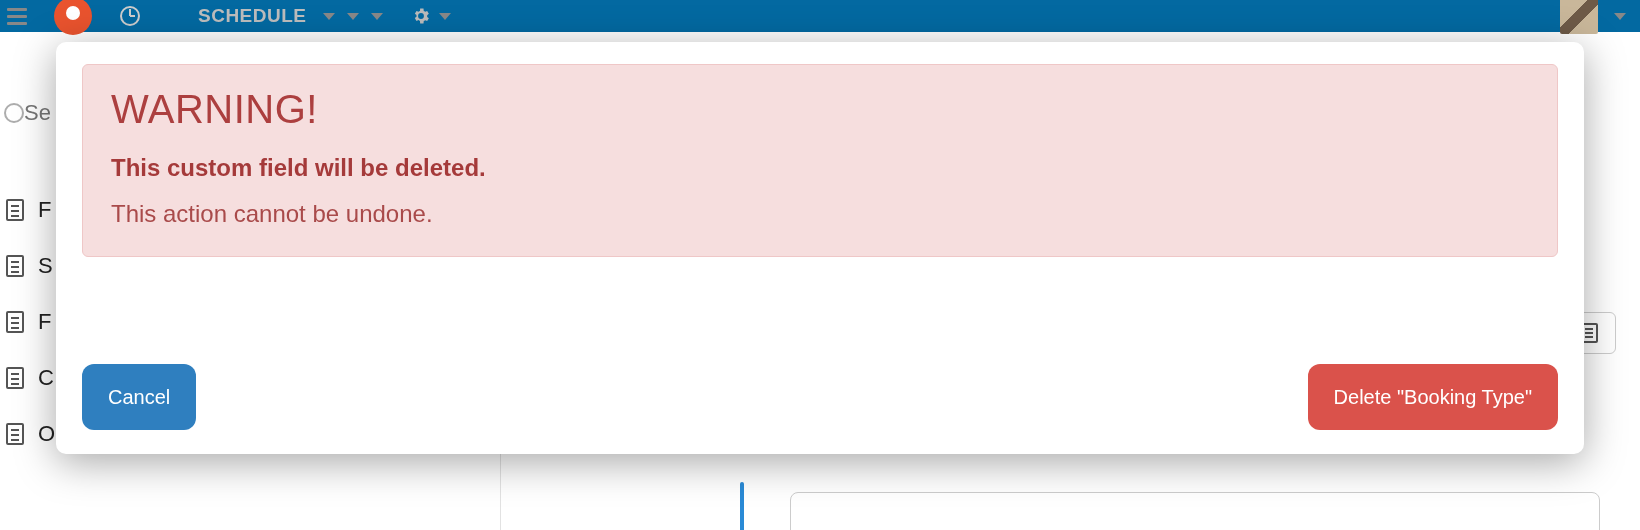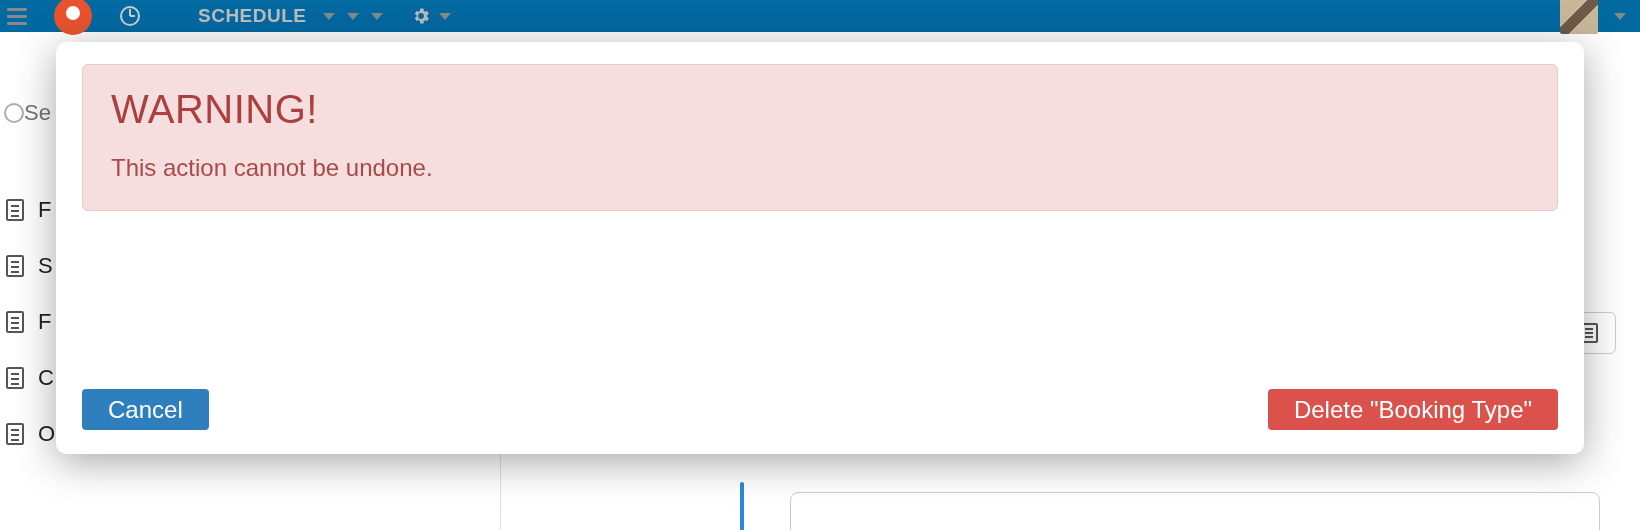--- a/index.html
+++ b/index.html
@@ -90,22 +90,22 @@
   .alert .bold-line { font-weight:700; font-size:24px; margin-bottom:18px; color:#a53a3a;}
   .alert .line { font-size:24px; font-weight:400; margin-bottom:14px; color:#a94a4a;}
   .alert .line:last-child{margin-bottom:0;}
 
   .modal-footer {
     margin-top:auto; padding-top:32px;
     display:flex; align-items:center; justify-content:space-between;
   }
   .btn {
     display:inline-flex; align-items:center; justify-content:center;
-    height:41px; padding:0 26px; border-radius:4px; border:none;
-    font-size:24px; cursor:pointer; color:#fff;
+    height:66px; padding:0 26px; border-radius:12px; border:none;
+    font-size:20px; cursor:pointer; color:#fff;
   }
   .btn-primary { background:#2f7fbf; }
   .btn-danger { background:#da524b; }
 </style>
 </head>
 <body>
 
 <div class="navbar">
   <div class="hamburger">
     <span></span>
@@ -171,20 +171,21 @@
   <div class="center-blue"></div>
   <div class="right-pill">
       <div class="doc-icon"></div>
     </div>
   <div class="bottom-box"></div>
 </div>
 
 <div class="modal">
   <div class="alert">
     <h1>WARNING!</h1>
+    <div class="bold-line">This custom field will be deleted.</div>
     <div class="line">This action cannot be undone.</div>
   </div>
 
   <div class="modal-footer">
     <button class="btn btn-primary">Cancel</button>
     <button class="btn btn-danger">Delete "Booking Type"</button>
   </div>
 </div>
 
 </body></html>

